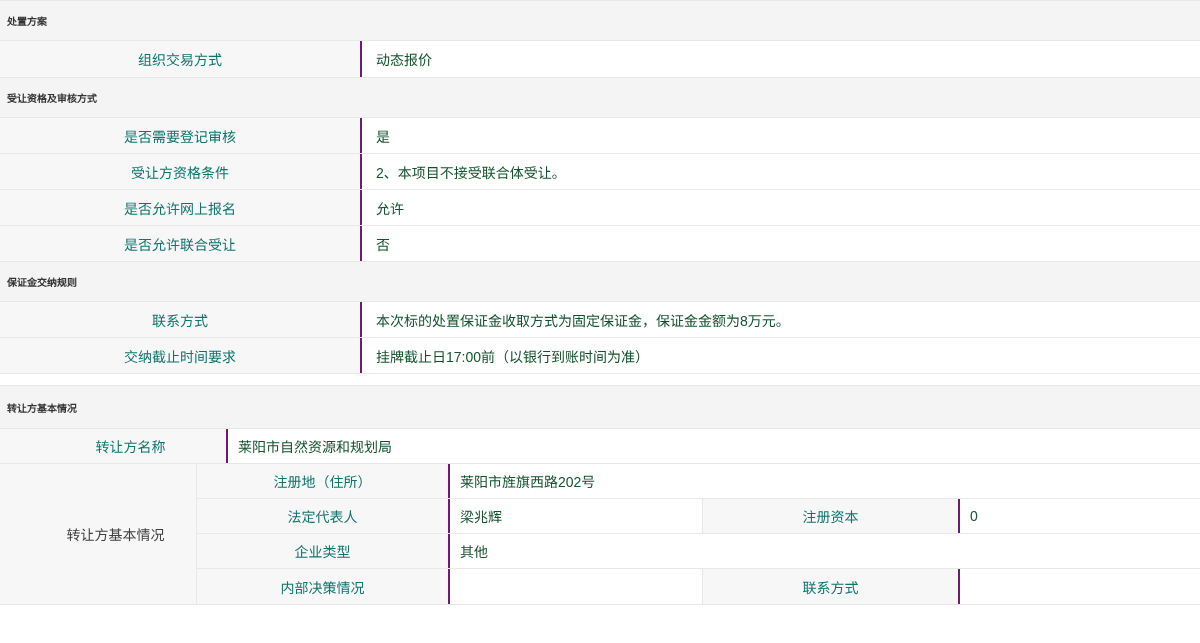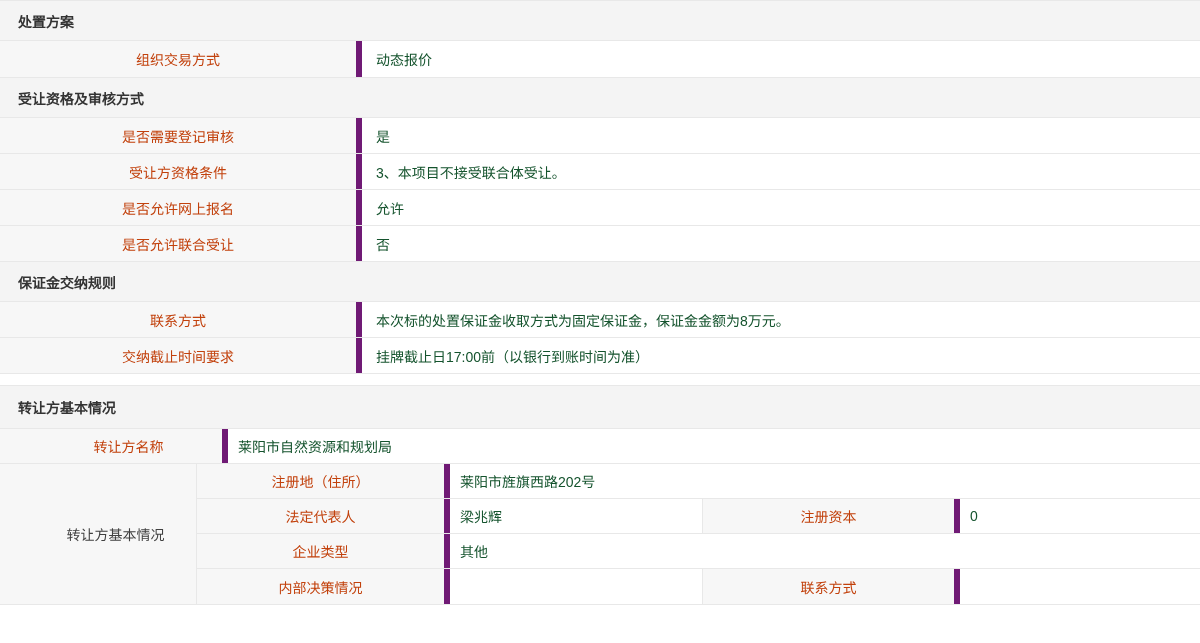--- a/index.html
+++ b/index.html
@@ -2,30 +2,30 @@
 <html lang="zh-CN"><head>
 <meta charset="utf-8">
 <style>
   * { margin:0; padding:0; box-sizing:border-box; }
   html,body { width:1200px; height:643px; background:#ffffff; overflow:hidden; }
   body { font-family:"Liberation Sans","DejaVu Sans",sans-serif; font-size:14px; color:#404040; }
 
   .tbl { width:1200px; border-top:1px solid #e8e8e8; }
   .sec-title {
     height:40px; background:#f4f4f4; border-bottom:1px solid #e8e8e8;
-    display:flex; align-items:center; padding-left:18px;
-    font-weight:bold; color:#333333; font-size:14px;
+    display:flex; align-items:center; padding-left:7px;
+    font-weight:bold; color:#333333; font-size:10px;
   }
   .row { display:flex; border-bottom:1px solid #e8e8e8; background:#ffffff; }
   .row-a { height:37px; }
   .row-a2 { height:36px; }
   .lbl {
-    background:#f7f7f7; border-right:6px solid #701a75;
+    background:#f7f7f7; border-right:2px solid #701a75;
     display:flex; align-items:center; justify-content:center;
-    color:#c2410c;
+    color:#0f766e;
   }
   .val {
     background:#ffffff; display:flex; align-items:center;
     padding-left:14px; color:#14532d; flex:1 1 auto; min-width:0;
   }
   .lbl-a { width:362px; }
 
   .gap { height:11px; background:#ffffff; }
 
   
@@ -59,21 +59,21 @@
       <div class="val">动态报价</div>
     </div>
 
     <div class="sec-title">受让资格及审核方式</div>
     <div class="row row-a2">
       <div class="lbl lbl-a">是否需要登记审核</div>
       <div class="val">是</div>
     </div>
     <div class="row row-a2">
       <div class="lbl lbl-a">受让方资格条件</div>
-      <div class="val">3、本项目不接受联合体受让。</div>
+      <div class="val">2、本项目不接受联合体受让。</div>
     </div>
     <div class="row row-a2">
       <div class="lbl lbl-a">是否允许网上报名</div>
       <div class="val">允许</div>
     </div>
     <div class="row row-a2">
       <div class="lbl lbl-a">是否允许联合受让</div>
       <div class="val">否</div>
     </div>
 

